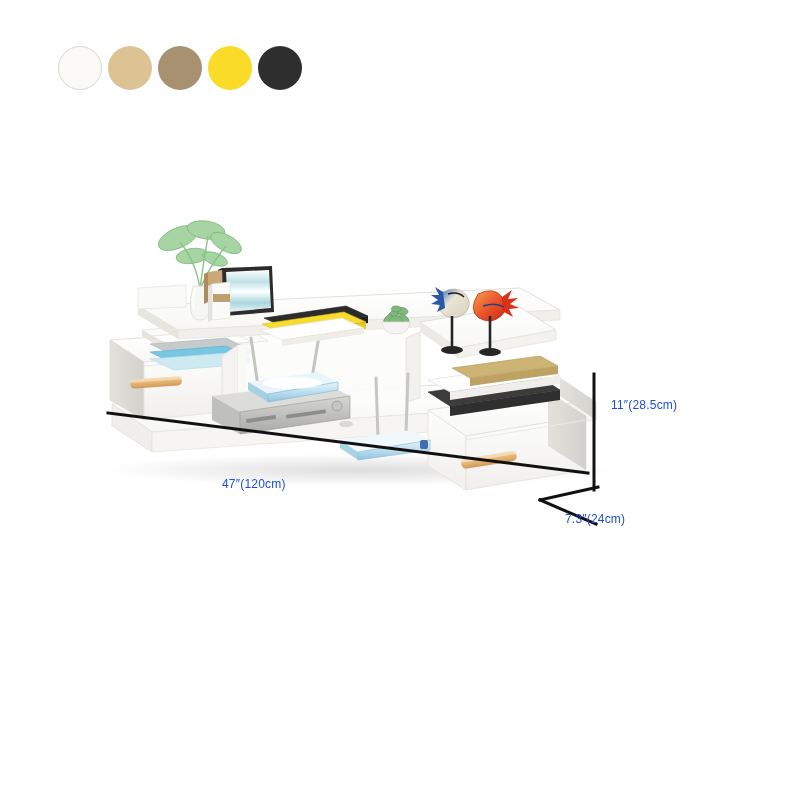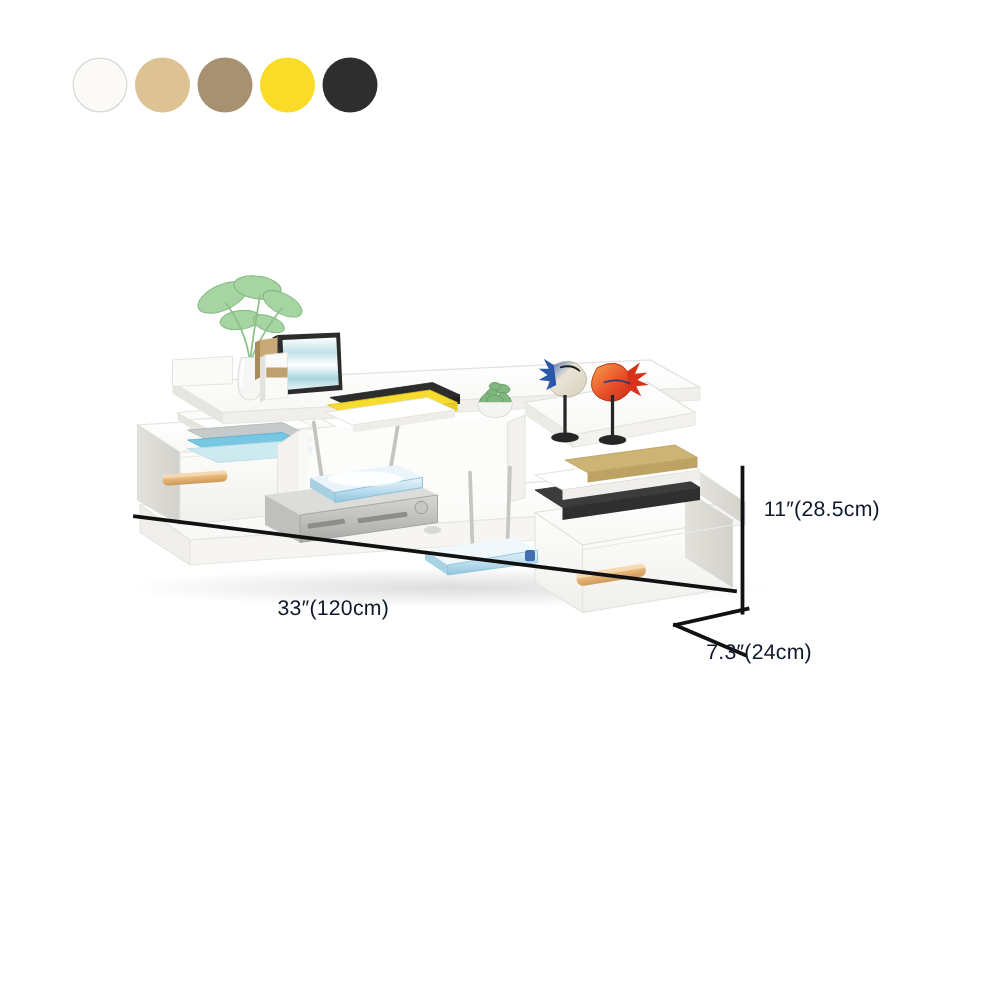--- a/index.html
+++ b/index.html
@@ -14,22 +14,22 @@
 
   
   .swatch-row{position:absolute;left:58px;top:46px;display:flex;gap:6px;}
   .swatch{width:44px;height:44px;border-radius:50%;box-sizing:border-box;}
   .swatch.outlined{border:1px solid #d8d8d8;}
 
   
   .dim-label{
     position:absolute;
     font-family:"Liberation Sans", sans-serif;
-    font-size:17px;
-    color:#0f172a;
+    font-size:12px;
+    color:#1d4ed8;
     letter-spacing:.2px;
     white-space:nowrap;
   }
   #dim-width{left:222px;top:477px;}
   #dim-height{left:611px;top:398px;}
   #dim-depth{left:565px;top:512px;}
 
   
   #scene{position:absolute;left:0;top:0;}
   .nosel{user-select:none;}
@@ -292,17 +292,17 @@
     <g stroke="#111111" stroke-width="3" stroke-linecap="square">
       <line x1="108" y1="413" x2="588" y2="473"></line>
       <line x1="594" y1="374" x2="594" y2="490"></line>
       <line x1="540" y1="500" x2="598" y2="487"></line>
     </g>
     <g stroke="#111111" stroke-width="3" stroke-linecap="square">
       <line x1="540" y1="500" x2="596" y2="524"></line>
     </g>
   </svg>
 
-  <div class="dim-label nosel" id="dim-width">33″(120cm)</div>
+  <div class="dim-label nosel" id="dim-width">47″(120cm)</div>
   <div class="dim-label nosel" id="dim-height">11″(28.5cm)</div>
   <div class="dim-label nosel" id="dim-depth">7.3″(24cm)</div>
 
 </div>
 
 </body></html>

